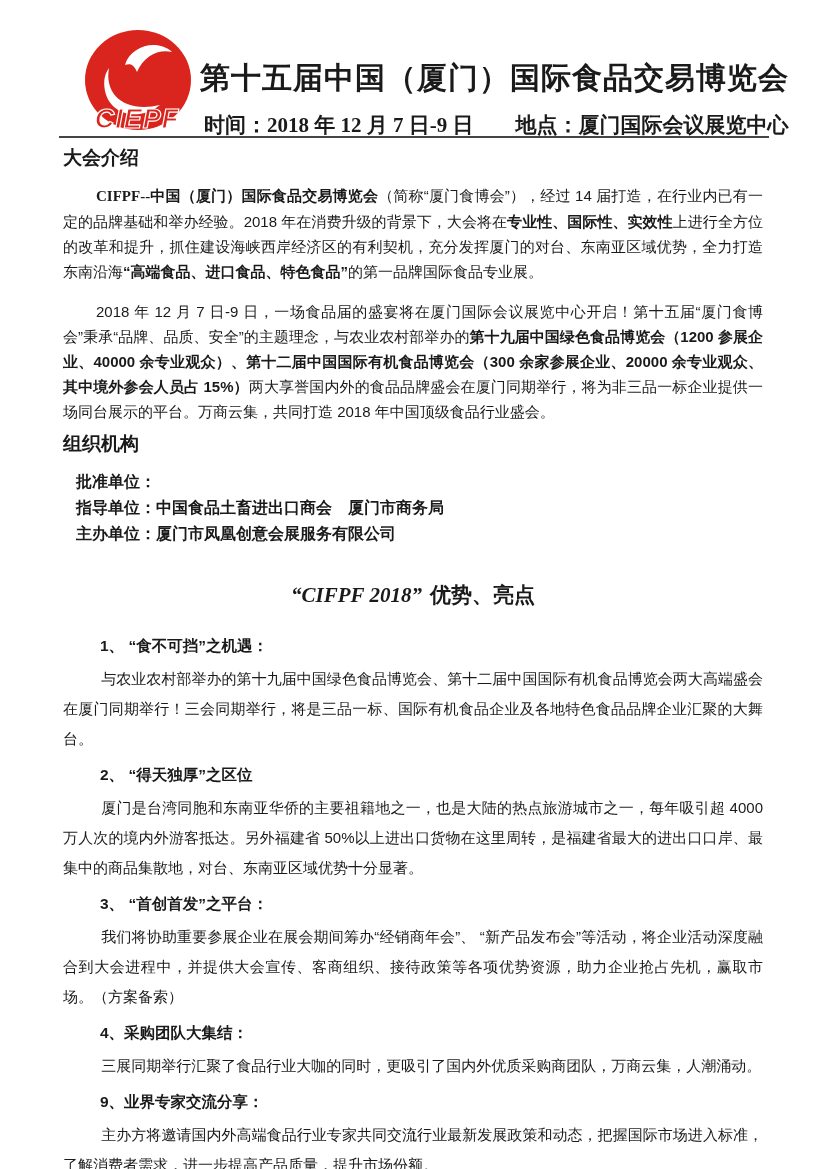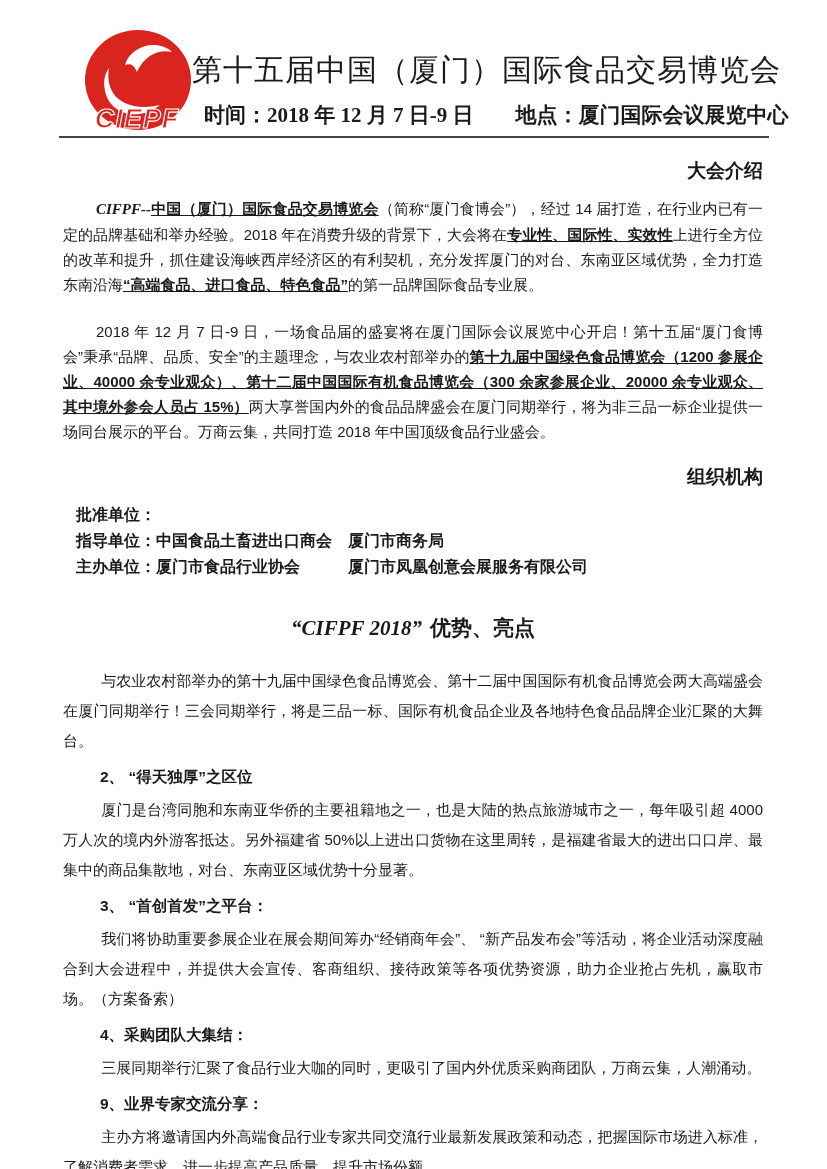--- a/index.html
+++ b/index.html
@@ -4,34 +4,34 @@
 <style>
   html,body { margin:0; padding:0; background:#ffffff; }
   .page {
     position:relative; width:827px; height:1169px; margin:0 auto;
     background:#ffffff; color:#1a1a1a; overflow:hidden;
     font-family:"Liberation Sans", sans-serif;
   }
   
   .logo-wrap { position:absolute; left:80px; top:28px; width:114px; height:112px; }
   .header-text { position:absolute; left:188px; top:46px; }
-  .doc-title { margin:4px; font-size:30px; font-weight:400; letter-spacing:1px; white-space:nowrap; }
+  .doc-title { margin:12px; font-size:30px; font-weight:700; letter-spacing:1px; white-space:nowrap; }
   .header-meta {
     margin-top:10px; padding-left:16px; white-space:nowrap;
     font-family:"Liberation Serif", serif; font-weight:700; font-size:21px;
   }
   .meta-gap { display:inline-block; width:42px; }
   .rule { position:absolute; left:59px; right:58px; top:136px; border-top:2px solid #454545; }
   
   main { position:absolute; top:138px; left:0; right:0; padding:0 64px 0 63px; }
-  h2.sec { text-align:right; font-size:19px; font-weight:700; margin:20px 0 12px; }
+  h2.sec { text-align:left; font-size:19px; font-weight:700; margin:7px 0 12px; }
   .para { font-size:15px; line-height:25px; text-align:justify; text-indent:2.2em; margin:0; }
-  .para + .para { margin-top:22px; }
-  .b  { font-weight:700;text-decoration:underline; }
-  .bi { font-weight:700; font-style:italic; font-family:"Liberation Serif", serif;margin-top:36px; }
+  .para + .para { margin-top:15px; }
+  .b  { font-weight:700; }
+  .bi { font-weight:700; font-family:"Liberation Serif", serif;margin-top:36px; }
   .org { font-weight:700; font-size:16px; line-height:26px; padding-left:13px; margin-top:6px; }
   .org-row { display:flex; }
   .org-v1 { min-width:192px; }
   .hl-head { text-align:center; font-size:21px; font-weight:700; margin:34px 0 24px; }
   .hl-en { font-family:"Liberation Serif", serif; font-style:italic; margin-right:8px; }
   .item-h { font-weight:700; font-size:15.5px; line-height:26px; padding-left:37px; margin:8px 0 0; }
   .item-b { font-size:15px; line-height:30px; text-align:justify; text-indent:2.55em; margin:5px 0 0; }
   
   .footer {
     position:absolute; bottom:24px; left:0; right:0; text-align:center;
@@ -73,27 +73,27 @@
         <span>批准单位：</span>
           <span></span>
       </div>
       <div class="org-row">
         <span>指导单位：</span>
           <span class="org-v1">中国食品土畜进出口商会</span>
           <span>厦门市商务局</span>
       </div>
       <div class="org-row">
         <span>主办单位：</span>
-          <span class="org-v1">厦门市食品行业协会</span>
           <span>厦门市凤凰创意会展服务有限公司</span>
       </div>
     </div>
 
     <h2 class="hl-head"><span class="hl-en">“CIFPF 2018”</span><span>优势、亮点</span></h2>
 
+    <p class="item-h">1、 “食不可挡”之机遇：</p>
     <p class="item-b">与农业农村部举办的第十九届中国绿色食品博览会、第十二届中国国际有机食品博览会两大高端盛会在厦门同期举行！三会同期举行，将是三品一标、国际有机食品企业及各地特色食品品牌企业汇聚的大舞台。</p>
 
     <p class="item-h">2、 “得天独厚”之区位</p>
     <p class="item-b">厦门是台湾同胞和东南亚华侨的主要祖籍地之一，也是大陆的热点旅游城市之一，每年吸引超 4000 万人次的境内外游客抵达。另外福建省 50%以上进出口货物在这里周转，是福建省最大的进出口口岸、最集中的商品集散地，对台、东南亚区域优势十分显著。</p>
 
     <p class="item-h">3、 “首创首发”之平台：</p>
     <p class="item-b">我们将协助重要参展企业在展会期间筹办“经销商年会”、 “新产品发布会”等活动，将企业活动深度融合到大会进程中，并提供大会宣传、客商组织、接待政策等各项优势资源，助力企业抢占先机，赢取市场。（方案备索）</p>
 
     <p class="item-h">4、采购团队大集结：</p>
     <p class="item-b">三展同期举行汇聚了食品行业大咖的同时，更吸引了国内外优质采购商团队，万商云集，人潮涌动。</p>

